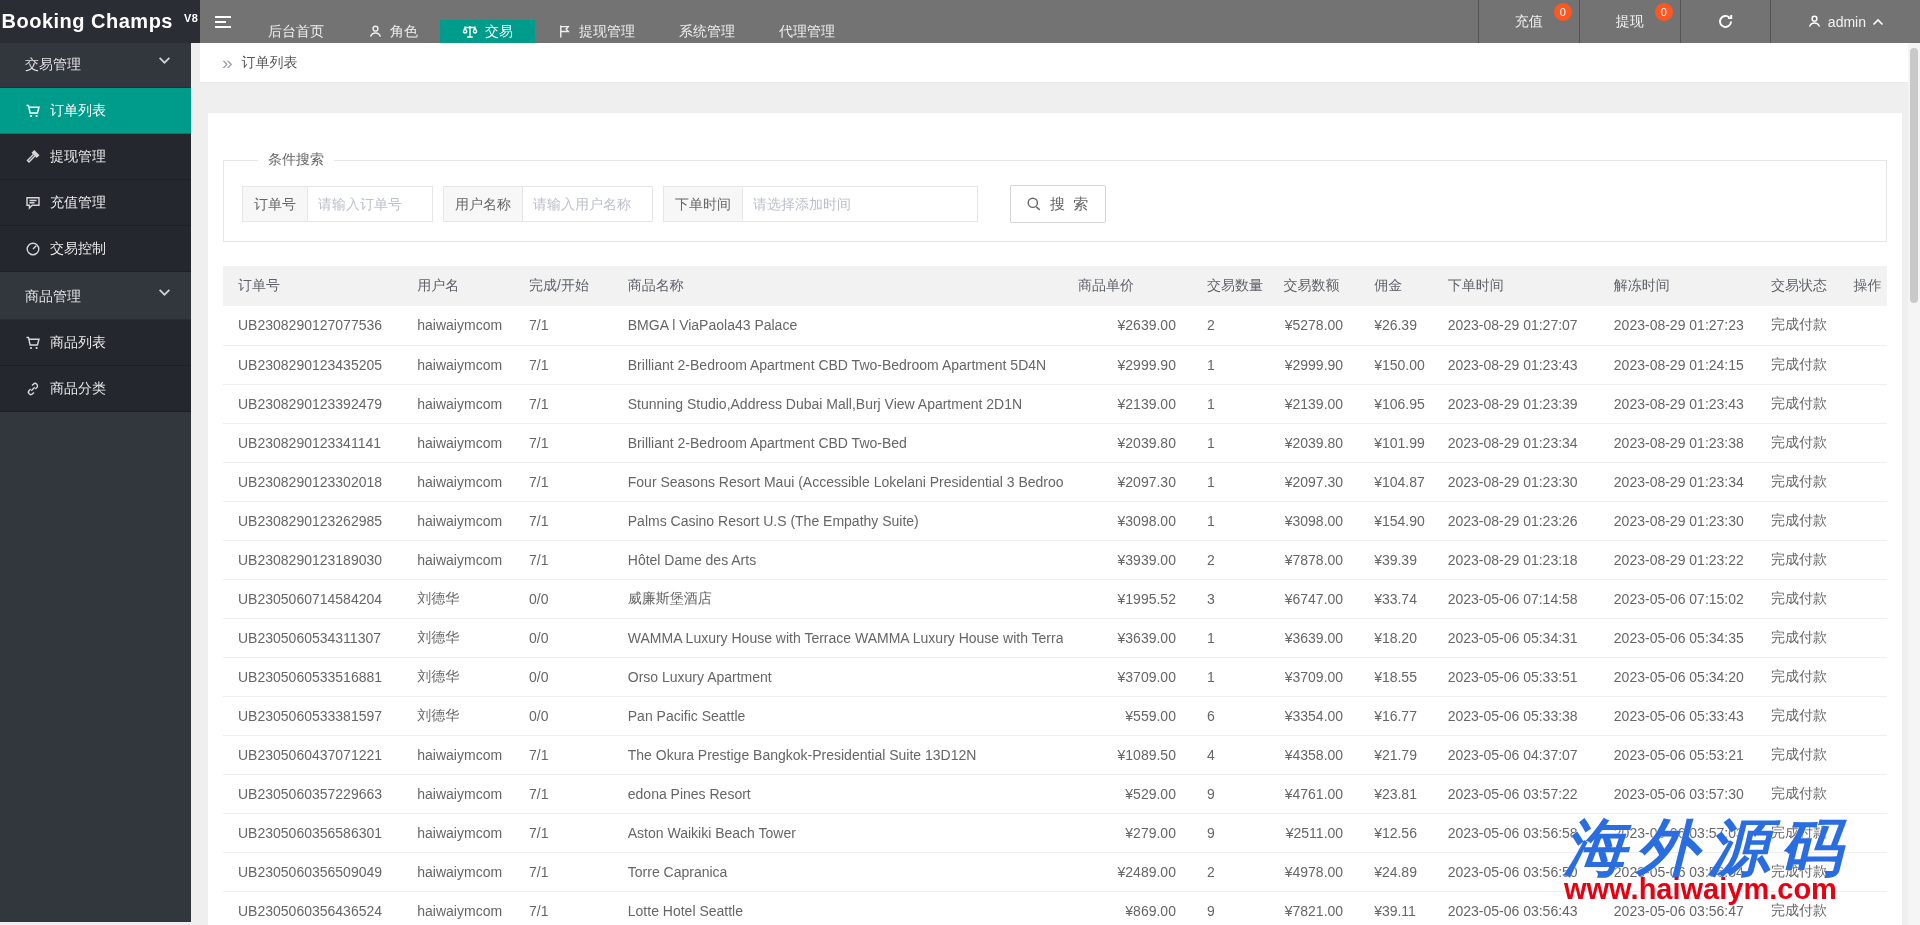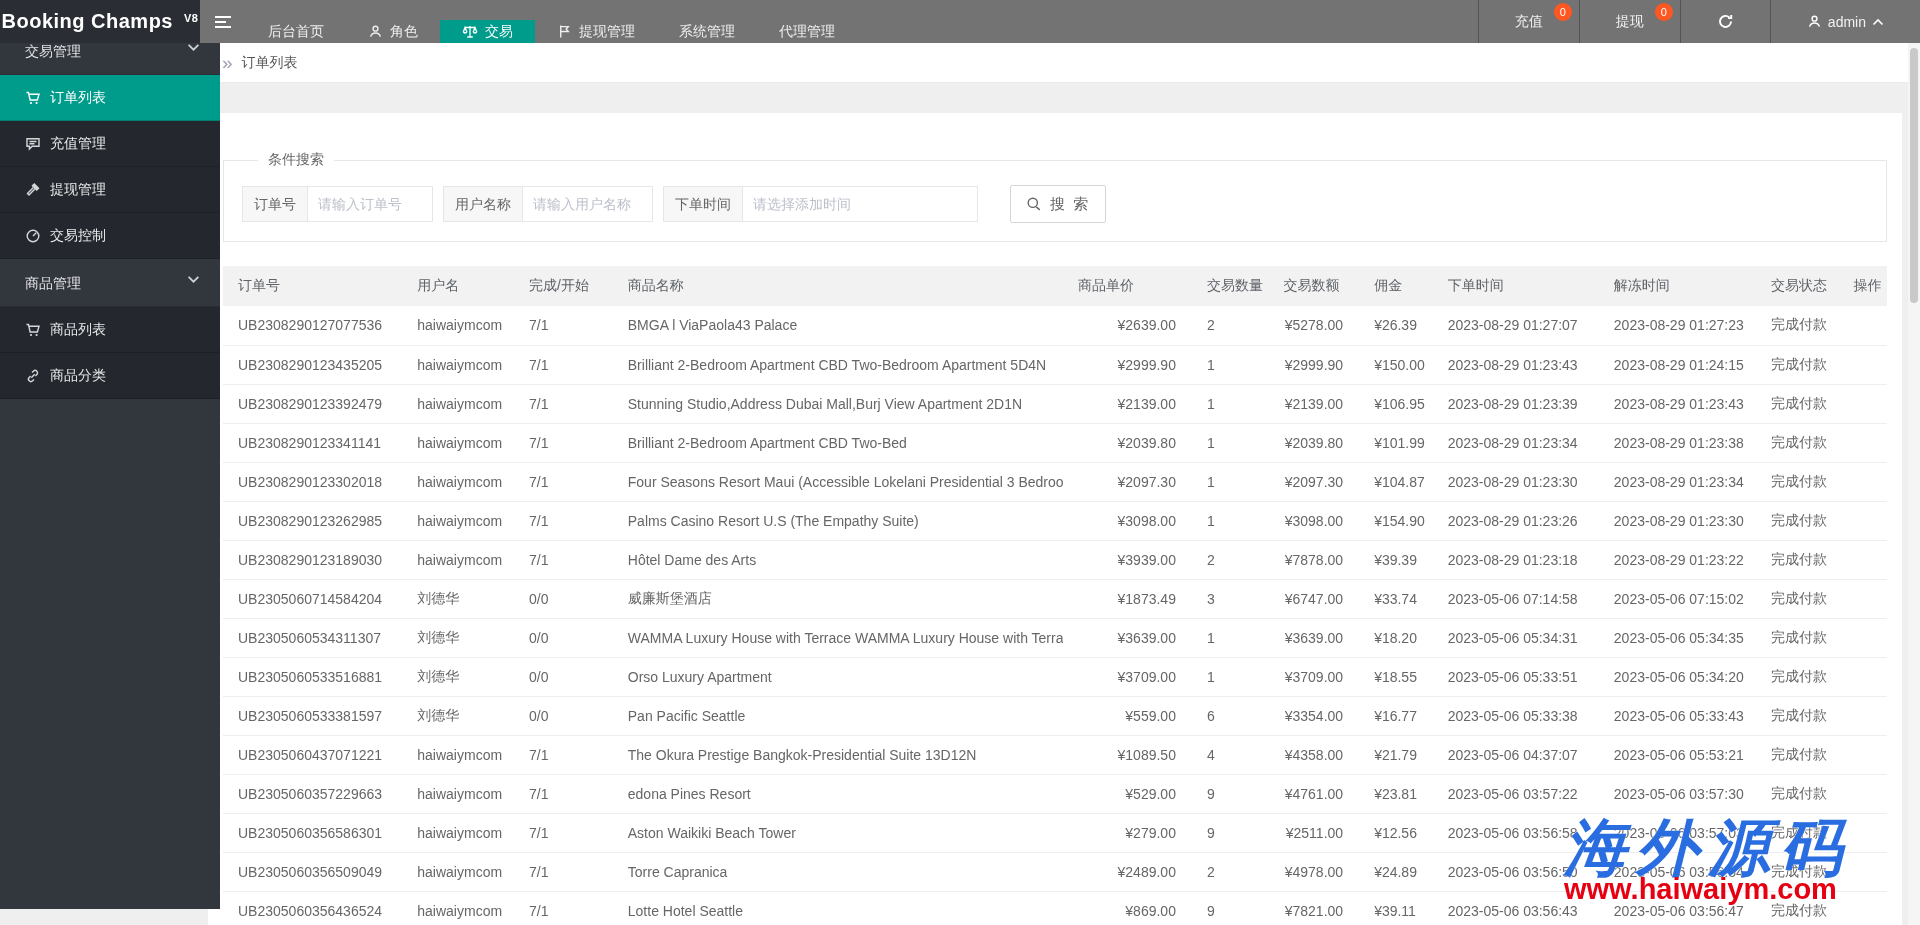--- a/index.html
+++ b/index.html
@@ -20,21 +20,21 @@
   .header-right { margin-left:auto; display:flex; align-items:stretch; }
   .hr-item { position:relative; display:flex; align-items:center; gap:6px; padding:0 36px;
     font-size:14px; color:rgba(255,255,255,.9); cursor:pointer;
     border-left:1px solid rgba(0,0,0,.28); }
   .badge { position:absolute; top:3px; right:7px; min-width:18px; height:18px; line-height:18px;
     padding:0 5px; background:#ff5722; color:#fff; font-size:11px; text-align:center;
     border-radius:9px; }
   .icon { display:inline-flex; align-items:center; justify-content:center; }
 
   
-  .sidebar { position:absolute; left:0; top:27px; width:220px; height:882px;
+  .sidebar { position:absolute; left:0; top:40px; width:191px; height:882px;
     background:#32363d; z-index:20; }
   .side-group { position:relative; height:48px; line-height:48px; padding-left:25px;
     background:#32363d; color:#e3e4e6; font-size:14px; cursor:pointer;
     border-bottom:1px solid rgba(0,0,0,.15); }
   .side-group .chev { position:absolute; right:20px; top:16px; }
   .side-item { height:46px; display:flex; align-items:center; gap:9px; padding-left:25px;
     background:#24282e; color:#e8e9ea; font-size:14px; cursor:pointer;
     border-bottom:1px solid rgba(0,0,0,.18); }
   .side-item.active { background:#009c8b; color:#fff; }
 
@@ -195,34 +195,34 @@
           <path d="M1.5 2.5h2l1.6 7.5h7.3l1.6-5.7H4.2"></path>
           <circle cx="6" cy="13" r="1.1" fill="#fff" stroke="none"></circle>
           <circle cx="11.6" cy="13" r="1.1" fill="#fff" stroke="none"></circle>
         </svg>
     </span>
     <span>订单列表</span>
   </div>
   <div class="side-item">
     <span class="icon">
       <svg width="16" height="16" viewBox="0 0 16 16" fill="none" stroke="#d6d7d9" stroke-width="1.4">
+          <path d="M9.3 2l4.2 4.2-1.8 1.8-4.2-4.2z" fill="#d6d7d9"></path>
+          <path d="M8.4 5.6L2.5 11.5l1.5 1.5 5.9-5.9"></path>
+        </svg>
+    </span>
+    <span>提现管理</span>
+  </div>
+  <div class="side-item">
+    <span class="icon">
+      <svg width="16" height="16" viewBox="0 0 16 16" fill="none" stroke="#d6d7d9" stroke-width="1.4">
           <path d="M2 2.8h12v7.4H7.2L4.4 13v-2.8H2z"></path>
           <path d="M4.5 5.5h7M4.5 7.8h5"></path>
         </svg>
     </span>
     <span>充值管理</span>
-  </div>
-  <div class="side-item">
-    <span class="icon">
-      <svg width="16" height="16" viewBox="0 0 16 16" fill="none" stroke="#d6d7d9" stroke-width="1.4">
-          <path d="M9.3 2l4.2 4.2-1.8 1.8-4.2-4.2z" fill="#d6d7d9"></path>
-          <path d="M8.4 5.6L2.5 11.5l1.5 1.5 5.9-5.9"></path>
-        </svg>
-    </span>
-    <span>提现管理</span>
   </div>
   <div class="side-item">
     <span class="icon">
       <svg width="16" height="16" viewBox="0 0 16 16" fill="none" stroke="#d6d7d9" stroke-width="1.4">
           <circle cx="8" cy="8" r="5.8"></circle>
           <path d="M8 8l3.2-3.2"></path>
         </svg>
     </span>
     <span>交易控制</span>
   </div>
@@ -419,21 +419,21 @@
             <td>2023-08-29 01:23:18</td>
             <td>2023-08-29 01:23:22</td>
             <td>完成付款</td>
             <td></td>
           </tr>
           <tr>
             <td>UB2305060714584204</td>
             <td>刘德华</td>
             <td>0/0</td>
             <td>威廉斯堡酒店</td>
-            <td class="num">¥1873.49</td>
+            <td class="num">¥1995.52</td>
             <td>3</td>
             <td class="num">¥6747.00</td>
             <td>¥33.74</td>
             <td>2023-05-06 07:14:58</td>
             <td>2023-05-06 07:15:02</td>
             <td>完成付款</td>
             <td></td>
           </tr>
           <tr>
             <td>UB2305060534311307</td>

